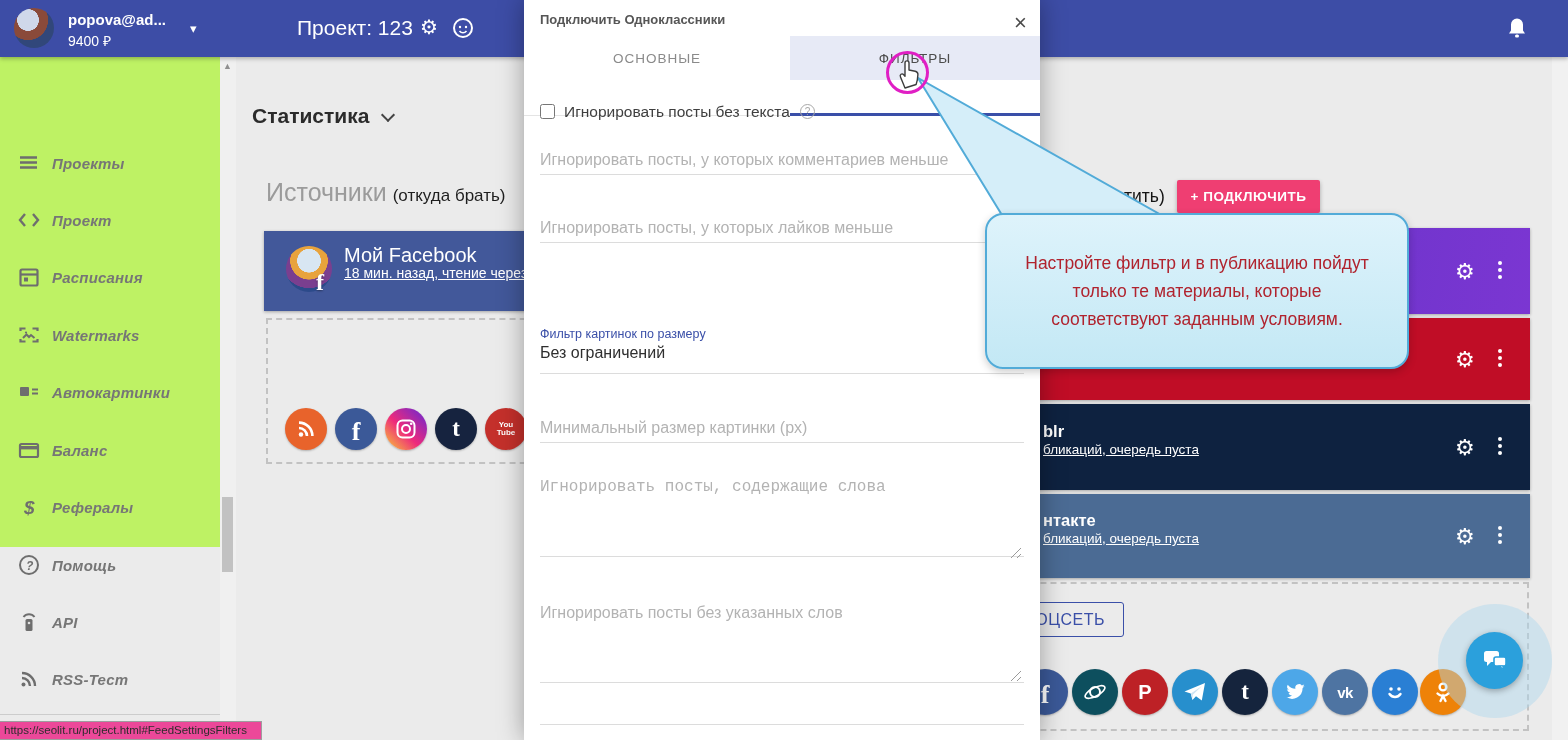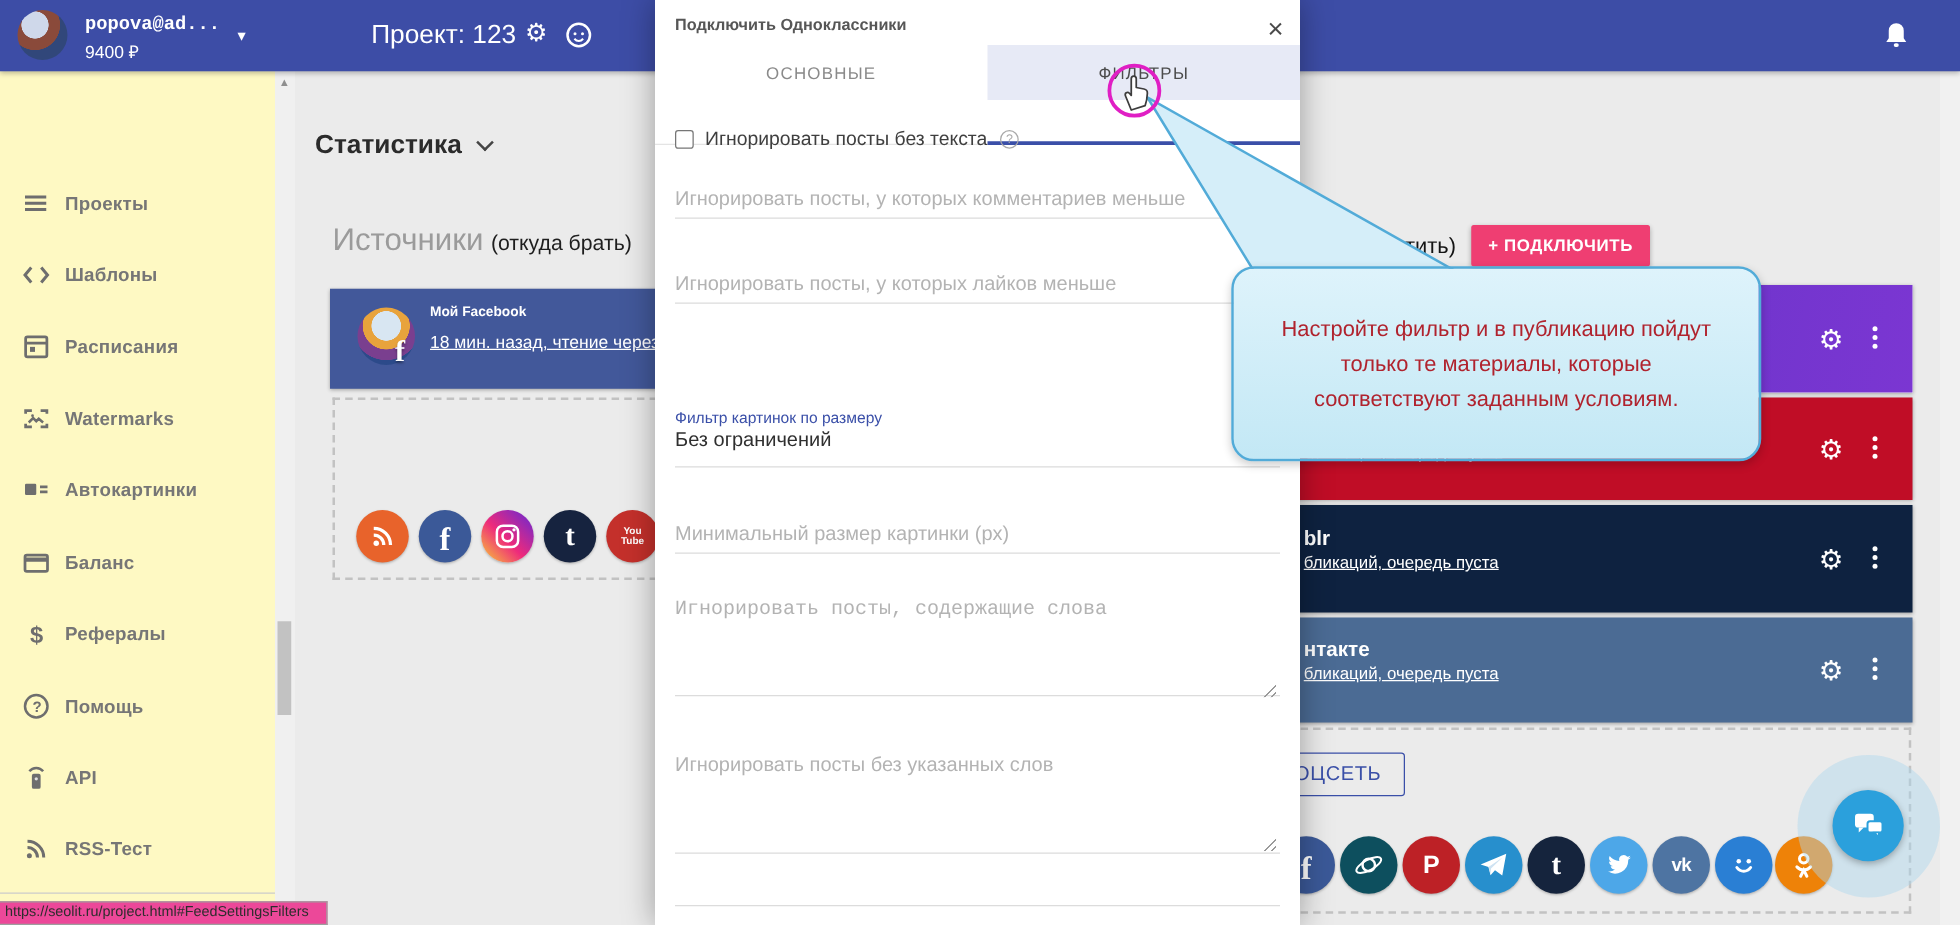--- a/index.html
+++ b/index.html
@@ -5,28 +5,28 @@
   * { margin:0; padding:0; box-sizing:border-box; }
   html,body { width:1568px; height:740px; overflow:hidden; background:#ebebeb;
     font-family:"Liberation Sans", sans-serif; }
   #app { position:relative; width:1568px; height:740px; background:#ebebeb; }
 
   
   .topbar { position:absolute; left:0; top:0; width:1568px; height:57px;
     background:#3d4da6; box-shadow:0 2px 4px rgba(0,0,0,.25); z-index:5; color:#fff; }
   .avatar { position:absolute; left:14px; top:8px; width:40px; height:40px; border-radius:50%;
     background:radial-gradient(circle at 35% 30%, #cfd8ea 0 28%, #8a4a3a 29% 52%, #31477a 53% 100%); }
-  .user-name { position:absolute; left:68px; top:11px; font-size:15px; font-weight:bold;font-family:Liberation Mono, monospace; }
+  .user-name { position:absolute; left:68px; top:11px; font-size:15px; font-weight:bold; }
   .user-balance { position:absolute; left:68px; top:31px; font-size:14px; }
   .caret { position:absolute; left:190px; top:21px; font-size:13px; color:#fff; }
   .project-title { position:absolute; left:297px; top:16px; font-size:21px; }
   .top-ico { position:absolute; top:16px; font-size:20px; color:#fff; line-height:22px; }
 
   
-  .sidebar { position:absolute; left:0; top:57px; width:220px; height:683px; background:#fef9c3; }
+  .sidebar { position:absolute; left:0; top:57px; width:220px; height:490px; background:#bef264;font-style:italic; }
   .side-item { position:absolute; left:0; width:220px; height:40px; cursor:pointer; }
   .side-ico { position:absolute; left:17px; top:8px; width:24px; height:24px; }
   .side-label { position:absolute; left:52px; top:12px; font-size:15px; color:#767676; font-weight:bold; letter-spacing:.2px; }
   .side-divider { position:absolute; left:0; top:657px; width:220px; height:1px; background:#cccccc; }
   .side-scroll { position:absolute; left:220px; top:57px; width:16px; height:683px; background:#f0f0f0; }
   .side-scroll .up { position:absolute; left:3px; top:4px; font-size:9px; color:#8f8f8f; }
   .side-scroll .thumb { position:absolute; left:2px; top:440px; width:11px; height:75px; background:#c2c2c2; }
 
   
   .page-scroll { position:absolute; left:1552px; top:57px; width:16px; height:683px; background:#f1f1f1; }
@@ -37,21 +37,21 @@
     transform:rotate(45deg); margin-left:14px; vertical-align:3px; }
   .h-sources { position:absolute; left:266px; top:178px; font-size:25px; color:#9b9b9b; }
   .h-sources small { font-size:17px; color:#1e1e1e; margin-left:6px; }
 
   .fb-card { position:absolute; left:264px; top:231px; width:290px; height:80px; background:#42589a;
     box-shadow:0 1px 3px rgba(0,0,0,.3); color:#fff; }
   .fb-ava { position:absolute; left:22px; top:15px; width:46px; height:46px; border-radius:50%;
     background:radial-gradient(circle at 50% 32%, #d8e6f2 0 30%, #e8a33c 31% 48%, #7a3f8f 49% 70%, #2c4a8a 71% 100%); }
   .fb-badge { position:absolute; left:52px; top:38px; font-size:24px; font-weight:bold; color:#fff;
     font-family:"Liberation Serif", serif; text-shadow:0 1px 2px rgba(0,0,0,.4); }
-  .fb-title { position:absolute; left:80px; top:13px; font-size:11px; font-weight:bold; }
+  .fb-title { position:absolute; left:80px; top:13px; font-size:20px; font-weight:normal; }
   .fb-link { position:absolute; left:80px; top:34px; font-size:14px; text-decoration:underline; color:#fff; white-space:nowrap; }
 
   .dash-left { position:absolute; left:266px; top:318px; width:280px; height:146px; border:2px dashed #c2c2c2; }
   .btn-outline { border:1px solid #3a4fa8; color:#3a4fa8; background:transparent; border-radius:3px;
     font-size:14px; letter-spacing:.5px; font-family:"Liberation Sans", sans-serif; cursor:pointer; }
   .btn-feed { position:absolute; left:288px; top:339px; width:178px; height:33px; }
   .soc { position:absolute; border-radius:50%; display:flex; align-items:center; justify-content:center;
     color:#fff; box-shadow:0 1px 2px rgba(0,0,0,.25); cursor:pointer; }
   .soc.small { width:42px; height:42px; top:408px; }
   .soc .glyph-f { font-family:"Liberation Serif", serif; font-size:26px; font-weight:bold; margin-top:6px; }
@@ -353,21 +353,21 @@
           </svg>
         </span>
       <span class="side-label">Проекты</span>
     </div>
     <div class="side-item" style="top:143px;">
       <span class="side-ico">
           <svg width="24" height="24" viewBox="0 0 24 24">
             <path d="M8 6 3 12l5 6M16 6l5 6-5 6" stroke="#6e6e6e" stroke-width="2.4" fill="none"></path>
           </svg>
         </span>
-      <span class="side-label">Шаблоны</span>
+      <span class="side-label">Проект</span>
     </div>
     <div class="side-item" style="top:200px;">
       <span class="side-ico">
           <svg width="24" height="24" viewBox="0 0 24 24">
             <rect x="3.5" y="4.5" width="17" height="16" rx="1.5" stroke="#6e6e6e" stroke-width="2.2" fill="none"></rect>
             <path d="M3.5 9.5h17" stroke="#6e6e6e" stroke-width="2.2"></path>
             <rect x="7" y="12.5" width="4" height="4" fill="#6e6e6e"></rect>
           </svg>
         </span>
       <span class="side-label">Расписания</span>

